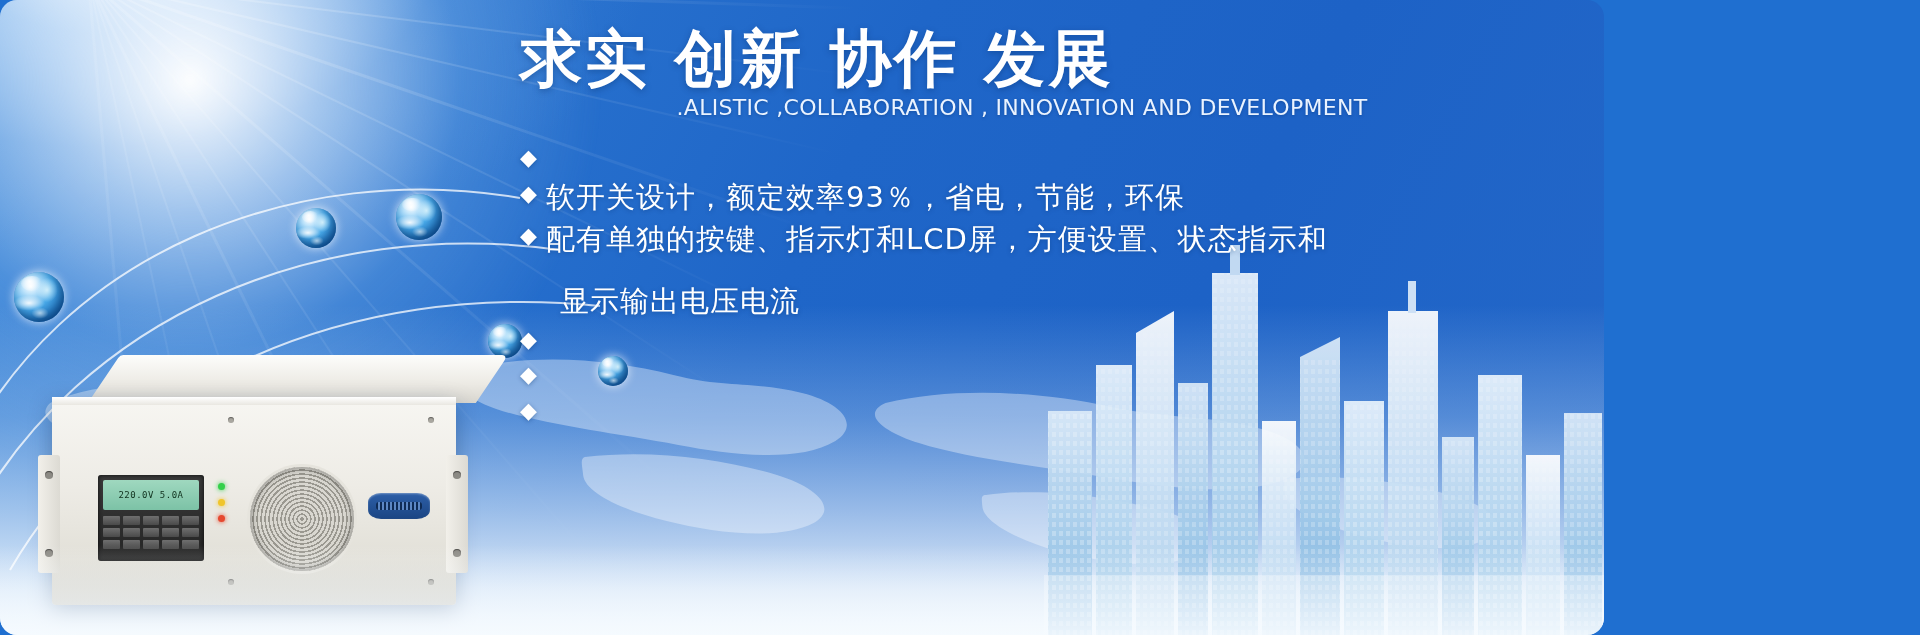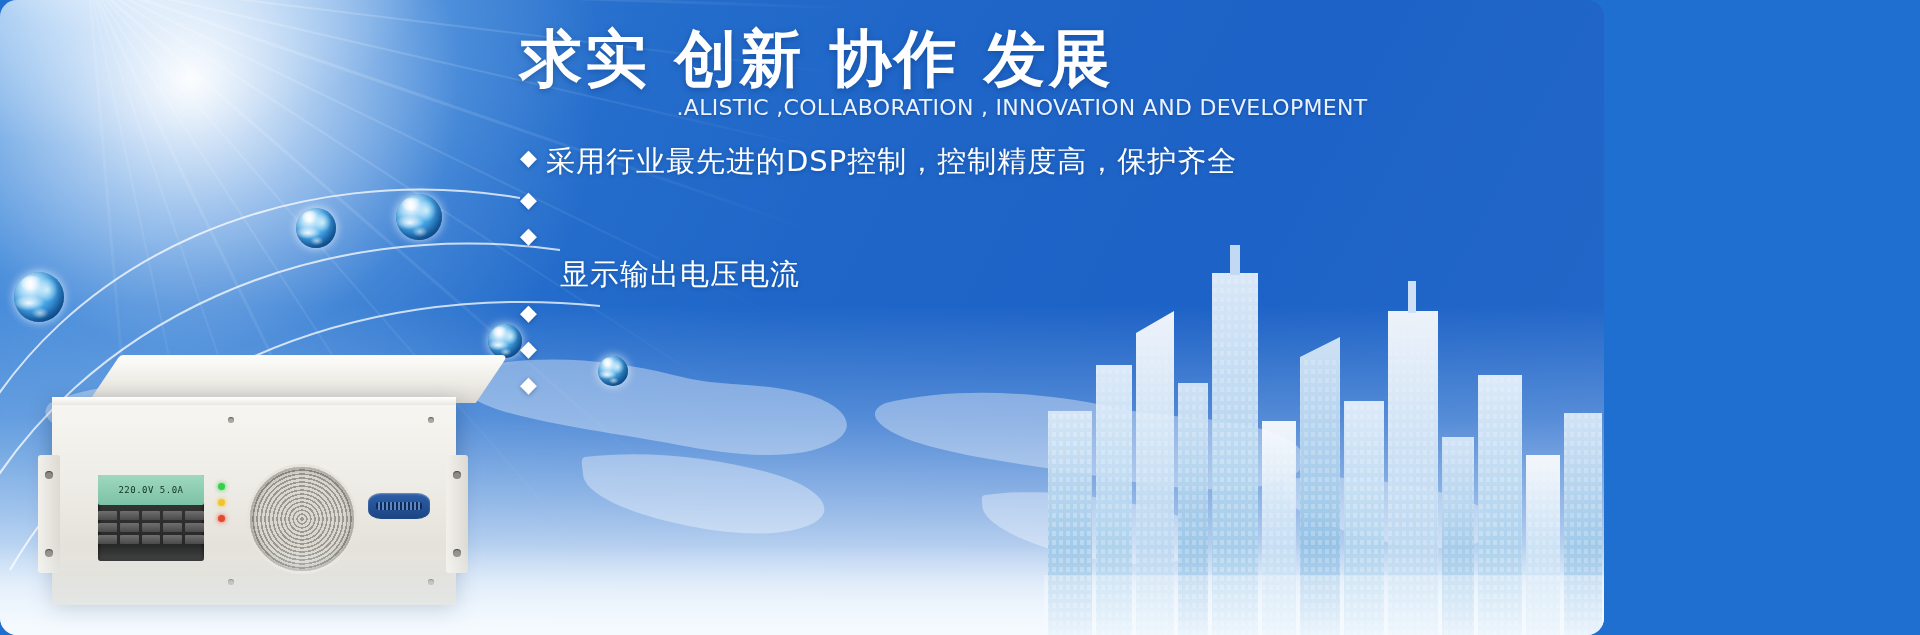--- a/index.html
+++ b/index.html
@@ -116,21 +116,21 @@
     white-space:nowrap;
   }
   .feature .bullet{
     flex:0 0 auto;
     width:26px;
     font-size:22px;
     line-height:1.62;
     color:#ffffff;
   }
   .feature .ftext{ flex:0 1 auto; }
-  .feature.cont{ margin-left:0; }
+  .feature.cont{ margin-left:0;margin-top:20px; }
   .feature.cont .bullet{ visibility:hidden; }
   .feature.cont .ftext{ padding-left:14px; }
 
   
   .device{
     position:absolute;
     left:52px; bottom:30px;
     width:440px; height:250px;
   }
   .dev-top{
@@ -167,20 +167,21 @@
     box-shadow:inset 0 1px 1px rgba(0,0,0,.5);
   }
   .ear .hole.h1{ top:16px; }
   .ear .hole.h2{ bottom:16px; }
 
   .lcd-panel{
     position:absolute; left:46px; top:78px;
     width:106px; height:86px;
     background:linear-gradient(180deg,#3a3a3a,#242424);
     border-radius:3px;
+    padding:5px;
     box-shadow:inset 0 0 4px rgba(0,0,0,.8);
   }
   .lcd{
     width:100%; height:30px;
     background:linear-gradient(180deg,#9fd8bf,#7cc2a6);
     border-radius:2px;
     display:flex; align-items:center; justify-content:center;
     color:#11321f;
     font-family:"DejaVu Sans Mono","Liberation Mono",monospace;
     font-size:9px;
@@ -357,27 +358,28 @@
   </div>
 
   <div class="headline">
     <div class="title">求实 创新 协作 发展</div>
     <div class="subtitle">.ALISTIC ,COLLABORATION , INNOVATION AND DEVELOPMENT</div>
   </div>
 
   <div class="features" id="features">
       <div class="feature">
         <span class="bullet">◆</span>
-        <span class="ftext">采用行业最先进的DSP控制，控制精度高，保护齐全</span>
-      </div>
-      <div class="feature">
-        <span class="bullet">◆</span>
-      </div>
-      <div class="feature">
-        <span class="bullet">◆</span>
+      </div>
+      <div class="feature">
+        <span class="bullet">◆</span>
+        <span class="ftext">软开关设计，额定效率93％，省电，节能，环保</span>
+      </div>
+      <div class="feature">
+        <span class="bullet">◆</span>
+        <span class="ftext">配有单独的按键、指示灯和LCD屏，方便设置、状态指示和</span>
       </div>
       <div class="feature cont">
         <span class="bullet">◆</span>
         <span class="ftext">显示输出电压电流</span>
       </div>
       <div class="feature">
         <span class="bullet">◆</span>
       </div>
       <div class="feature">
         <span class="bullet">◆</span>

